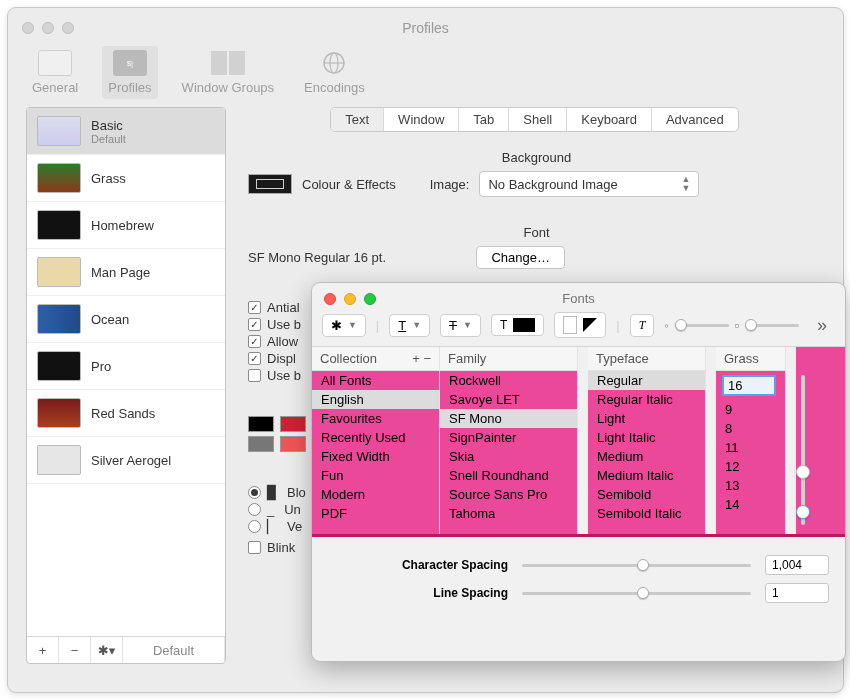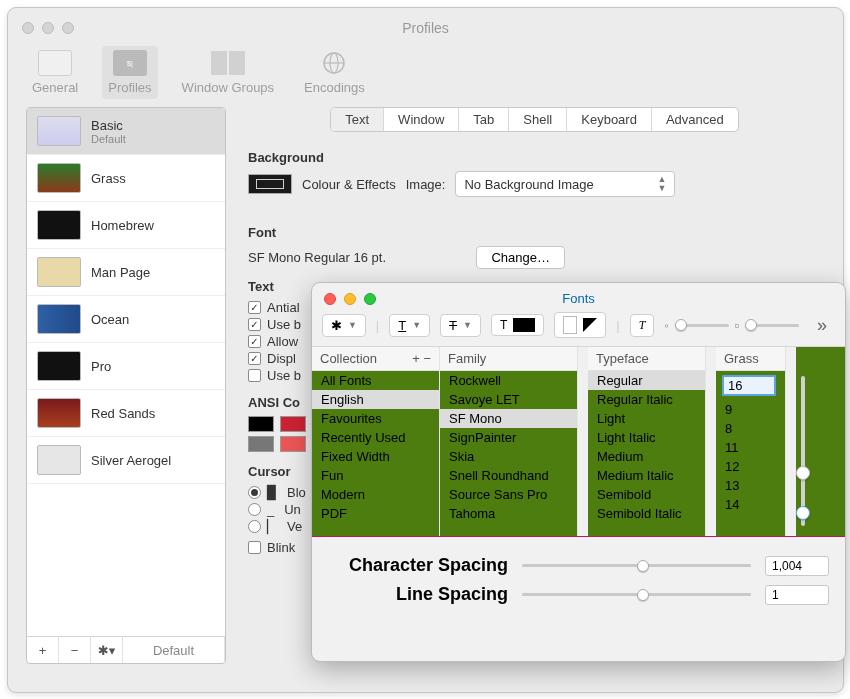--- a/index.html
+++ b/index.html
@@ -45,21 +45,21 @@
   .sfbtn.wide{ flex:1; justify-content:center; color:#888; }
 
   
   .main { flex:1; display:flex; flex-direction:column; }
   .tabs { display:flex; justify-content:center; margin-bottom: 12px; }
   .tabseg { display:flex; background:#fff; border:1px solid #c9c9c9; border-radius:5px; overflow:hidden; }
   .tab { padding:4px 14px; border-right:1px solid #d9d9d9; color:#424242; }
   .tab:last-child{border-right:none;}
   .tab.sel { background:#ededed; }
   .main-inner { padding-left: 4px; color:#333; }
-  .sect { font-weight:700; margin: 6px 0; }
+  .sect { font-weight:400; margin: 6px 0; text-align: center; }
   .row { display:flex; align-items:center; gap:10px; margin: 4px 0; }
   .swatch { width:44px; height:20px; border:1px solid #aaa; background:#1a1a1a; display:flex; align-items:center; justify-content:center; }
   .swatch span { display:block; width:28px; height:10px; border:1px solid #cfcfcf; }
   .sel-pop { flex:1; background:#fff; border:1px solid #c7c7c7; border-radius:4px; padding:3px 8px; display:flex; align-items:center; justify-content:space-between; }
   .updn { color:#777; font-size:9px; line-height:1; }
   .btn { background:#fff; border:1px solid #c7c7c7; border-radius:4px; padding:3px 14px; }
   .check { display:flex; align-items:center; gap:6px; margin:2px 0; }
   .cb { width:13px;height:13px;border:1px solid #8a8a8a;border-radius:2px;background:#fff; display:inline-flex; align-items:center; justify-content:center; font-size:10px; color:#333;}
   .cb.on::after{content:"✓";}
   .radio { width:13px;height:13px;border:1px solid #8a8a8a;border-radius:50%;background:#fff; display:inline-flex; align-items:center; justify-content:center;}
@@ -69,43 +69,43 @@
   .cur-row { display:flex; align-items:center; gap:6px; margin:2px 0;}
   .cur-sample { display:inline-block; margin-right:4px; }
 
   
   .fonts-window { position:absolute; left:311px; top:282px; width:535px; height:380px;
       background:#f1f1f1; border:1px solid #bcbcbc; border-radius:9px; box-shadow:0 8px 26px rgba(0,0,0,0.28); }
   .fonts-window .traffic { left:12px; top:10px; }
   .fonts-window .tl.close{background:#ff5f57;border-color:#e24640;}
   .fonts-window .tl.min{background:#febc2e;border-color:#dda023;}
   .fonts-window .tl.max{background:#28c840;border-color:#1fa532;}
-  .fw-title { text-align:center; padding-top:8px; color:#0369a1; font-size:13px; }
+  .fw-title { text-align:center; padding-top:8px; color:#737373; font-size:13px; }
   .fw-toolbar { display:flex; align-items:center; gap:10px; padding:6px 10px 8px; border-bottom:1px solid #d6d6d6; }
   .tb { background:#fff; border:1px solid #cfcfcf; border-radius:4px; padding:3px 8px; display:inline-flex; align-items:center; gap:6px; font-size:12px; }
   .caret { font-size:9px; color:#777; }
   .docicon { width:14px;height:18px;border:1px solid #bbb;background:#fff; }
   .tri { width:0;height:0;border-left:14px solid #000;border-bottom:14px solid transparent; display:inline-block;}
-  .fw-body { display:flex; height: 190px; background:#4d7c0f; border-bottom:1px solid #be185d;}
+  .fw-body { display:flex; height: 190px; background:#ec4899; border-bottom:3px solid #be185d;}
   .col { border-right:1px solid #e3e3e3; display:flex; flex-direction:column; }
   .col:last-child{border-right:none;}
   .col-head { display:flex; align-items:center; justify-content:space-between; padding:4px 8px; background:#f6f6f6; border-bottom:1px solid #e0e0e0; color:#555; font-size:12px;}
   .col-list { overflow:hidden; }
   .li { padding:2px 9px; }
   .li.sel { background:#dcdcdc; }
   .size-col { width:70px; display:flex; }
   .size-inner { flex:1; }
   .size-input { width:54px; margin:4px 6px; border:2px solid #5aa3e8; background:#eaf3fc; text-align:left; padding:1px 4px; border-radius:1px; }
   .vslider { width:14px; display:flex; align-items:center; justify-content:center; }
   .vtrack { width:4px; height:150px; background:#d0d0d0; border-radius:2px; position:relative; margin-top:18px;}
   .vthumb { position:absolute; left:-5px; top:90px; width:14px;height:14px;border-radius:50%;background:#fff;border:1px solid #bbb; box-shadow:0 1px 2px rgba(0,0,0,0.2);}
   .vthumb.bot { top:130px; border-color:#5aa3e8; }
   .fw-spacing { padding: 10px 16px; }
   .sp-row { display:flex; align-items:center; gap:14px; margin:8px 0; }
-  .sp-label { width:180px; text-align:right; font-weight:600; font-size:18px;}
+  .sp-label { width:180px; text-align:right; font-weight:600; font-size:12px;}
   .hslider { flex:1; position:relative; height:14px; display:flex; align-items:center;}
   .htrack{ height:3px; background:#c9c9c9; width:100%; border-radius:2px;}
   .hthumb{ position:absolute; width:12px;height:12px;background:#fff;border:1px solid #aaa;border-radius:50%; box-shadow:0 1px 1px rgba(0,0,0,0.2);}
   .sp-val { width:64px; border:1px solid #c8c8c8; border-radius:3px; background:#fff; padding:2px 6px; text-align:left; font-size:12px;}
   .scrollhint { width:10px; background:#f0f0f0; }
   .more { font-size:18px; color:#666; padding:0 8px; }
 </style>
 </head>
 <body>
 
@@ -205,21 +205,21 @@
         </div>
       </div>
 
       <div class="main-inner">
         <div class="sect">Background</div>
         <div class="row">
           <div class="swatch">
               <span></span>
             </div>
           <span>Colour &amp; Effects</span>
-          <span style="">Image:</span>
+          <span style="margin-left:24px">Image:</span>
           <div class="sel-pop" style="max-width:220px">
             <span>No Background Image</span>
             <span class="updn">▲<br>▼</span>
           </div>
         </div>
 
         <div class="sect" style="margin-top:28px">Font</div>
         <div class="row">
           <span>SF Mono Regular 16 pt.</span>
           <span style="flex:1"></span>

